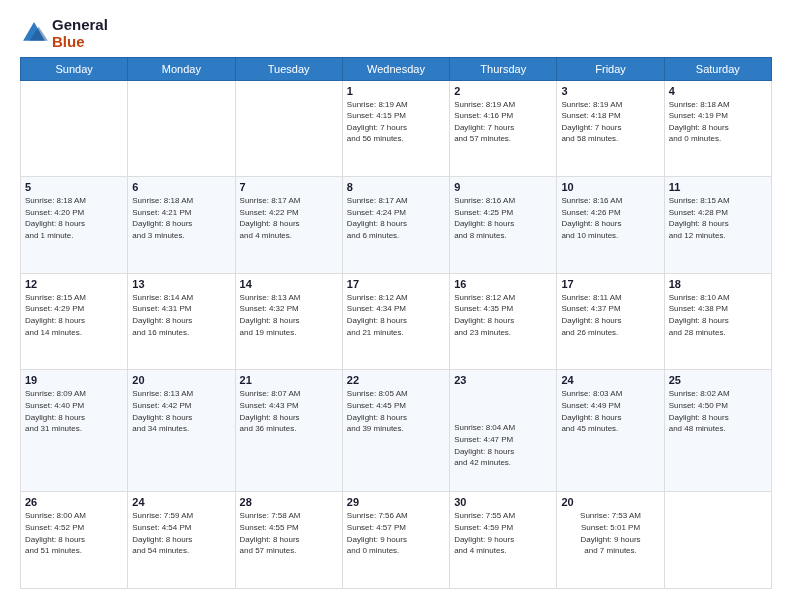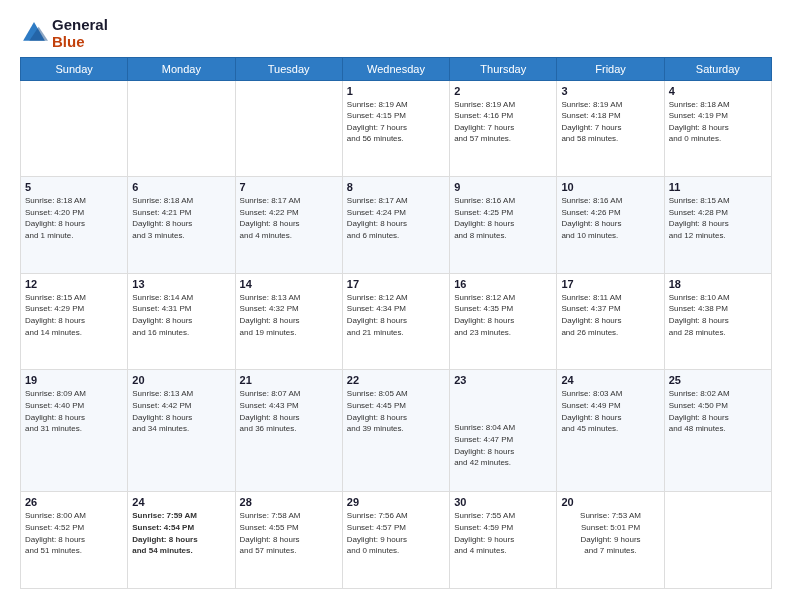--- a/index.html
+++ b/index.html
@@ -312,21 +312,21 @@
         <tr>
           <td>
             <span class="day-num">26</span>
             <div class="day-info" style="white-space: pre-line;">Sunrise: 8:00 AM
 Sunset: 4:52 PM
 Daylight: 8 hours
 and 51 minutes.</div>
           </td>
           <td>
             <span class="day-num">24</span>
-            <div class="day-info" style="white-space: pre-line; font-weight: bold;">Sunrise: 7:59 AM
+            <div class="day-info" style="white-space: pre-line;">Sunrise: 7:59 AM
 Sunset: 4:54 PM
 Daylight: 8 hours
 and 54 minutes.</div>
           </td>
           <td>
             <span class="day-num">28</span>
             <div class="day-info" style="white-space: pre-line;">Sunrise: 7:58 AM
 Sunset: 4:55 PM
 Daylight: 8 hours
 and 57 minutes.</div>

